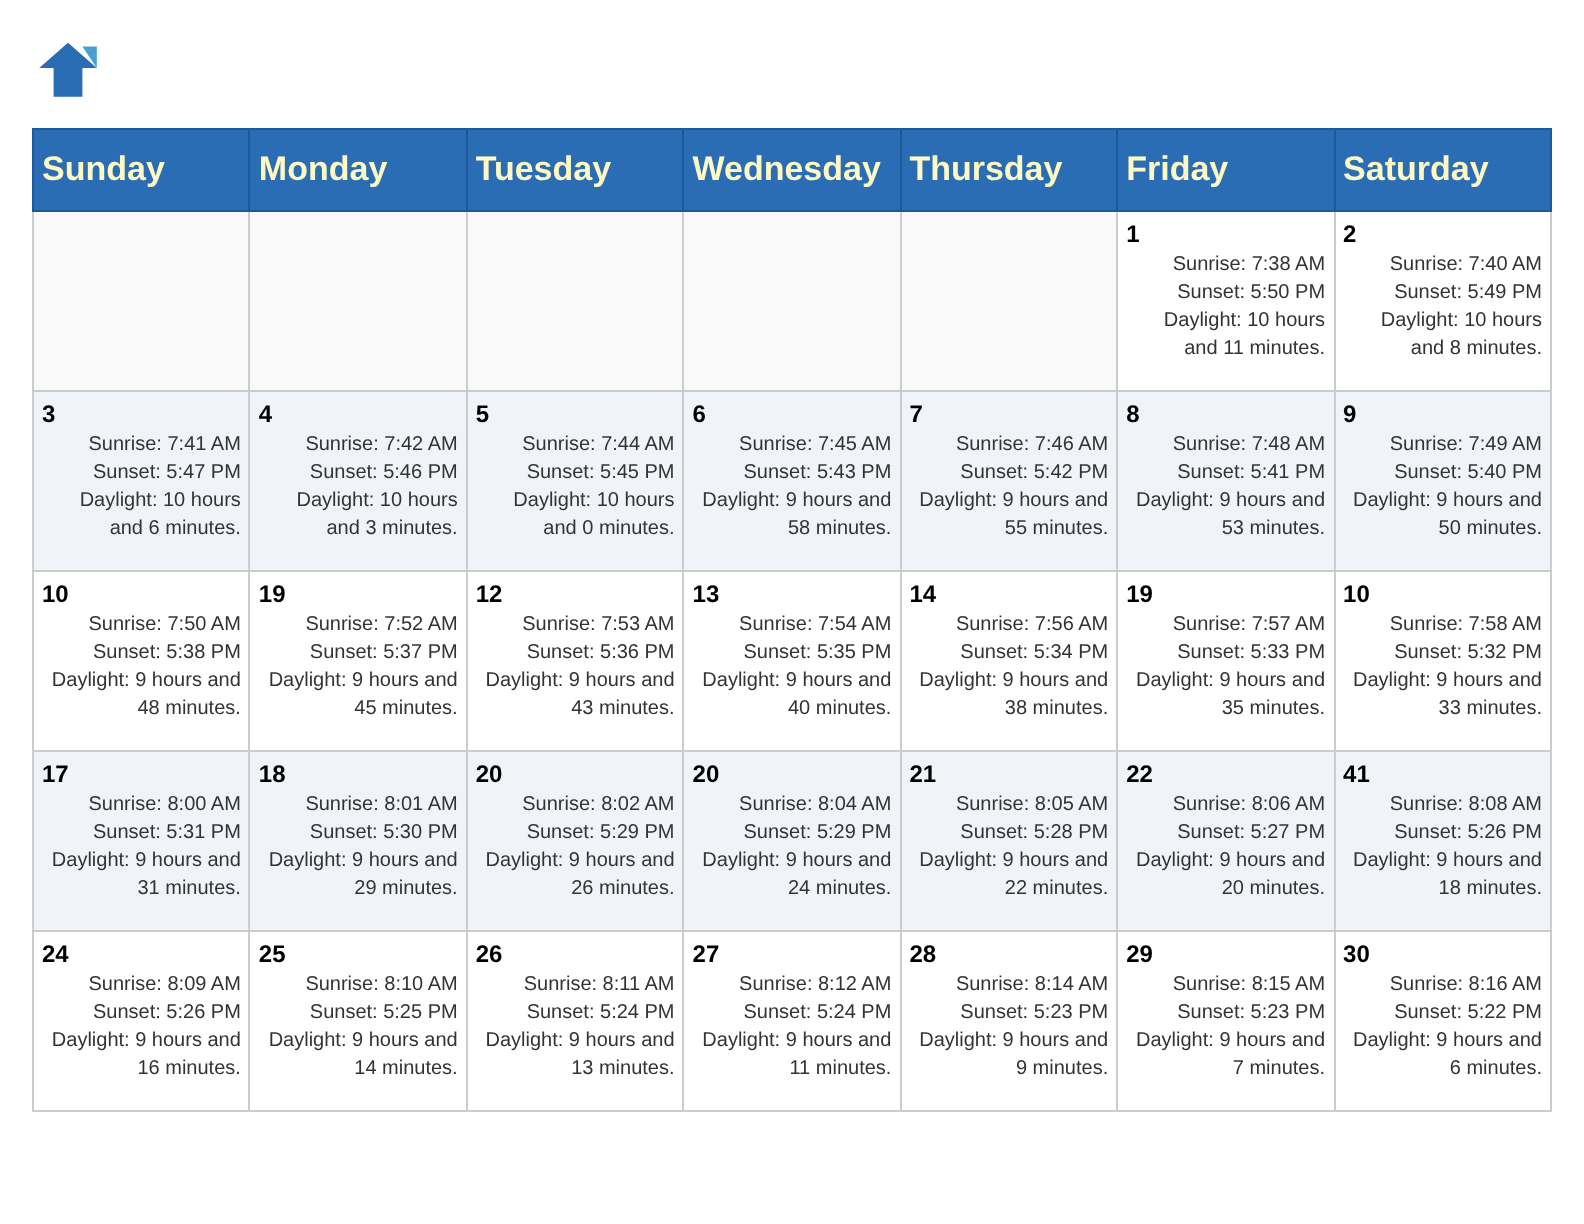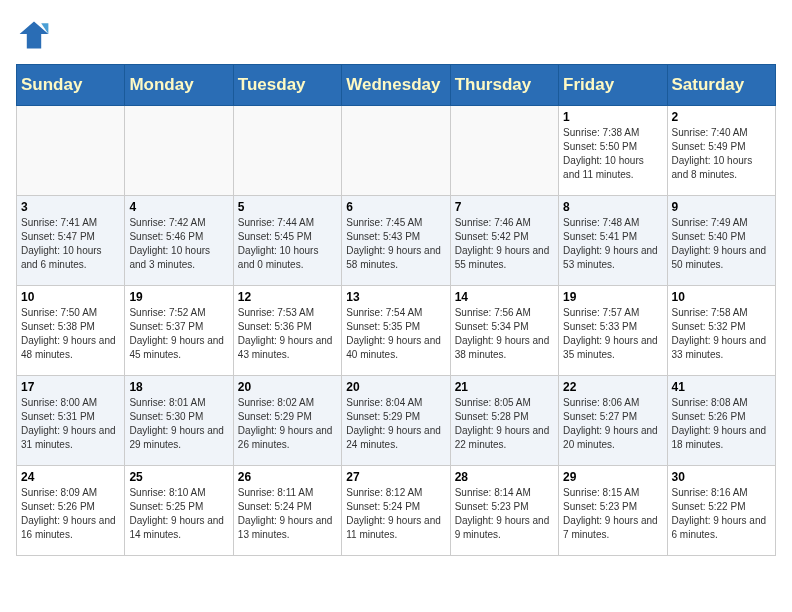--- a/index.html
+++ b/index.html
@@ -68,20 +68,21 @@
     }
     .day-number {
       font-weight: bold;
       font-size: 12px;
       margin-bottom: 2px;
     }
     .day-info {
       font-size: 10px;
       color: #333;
       line-height: 1.4;
+      text-align: right;
     }
     .empty-cell {
       background: #f9f9f9;
     }
     .row-shade td {
       background: #f0f4f9;
     }
   </style>
 </head>
 <body>

